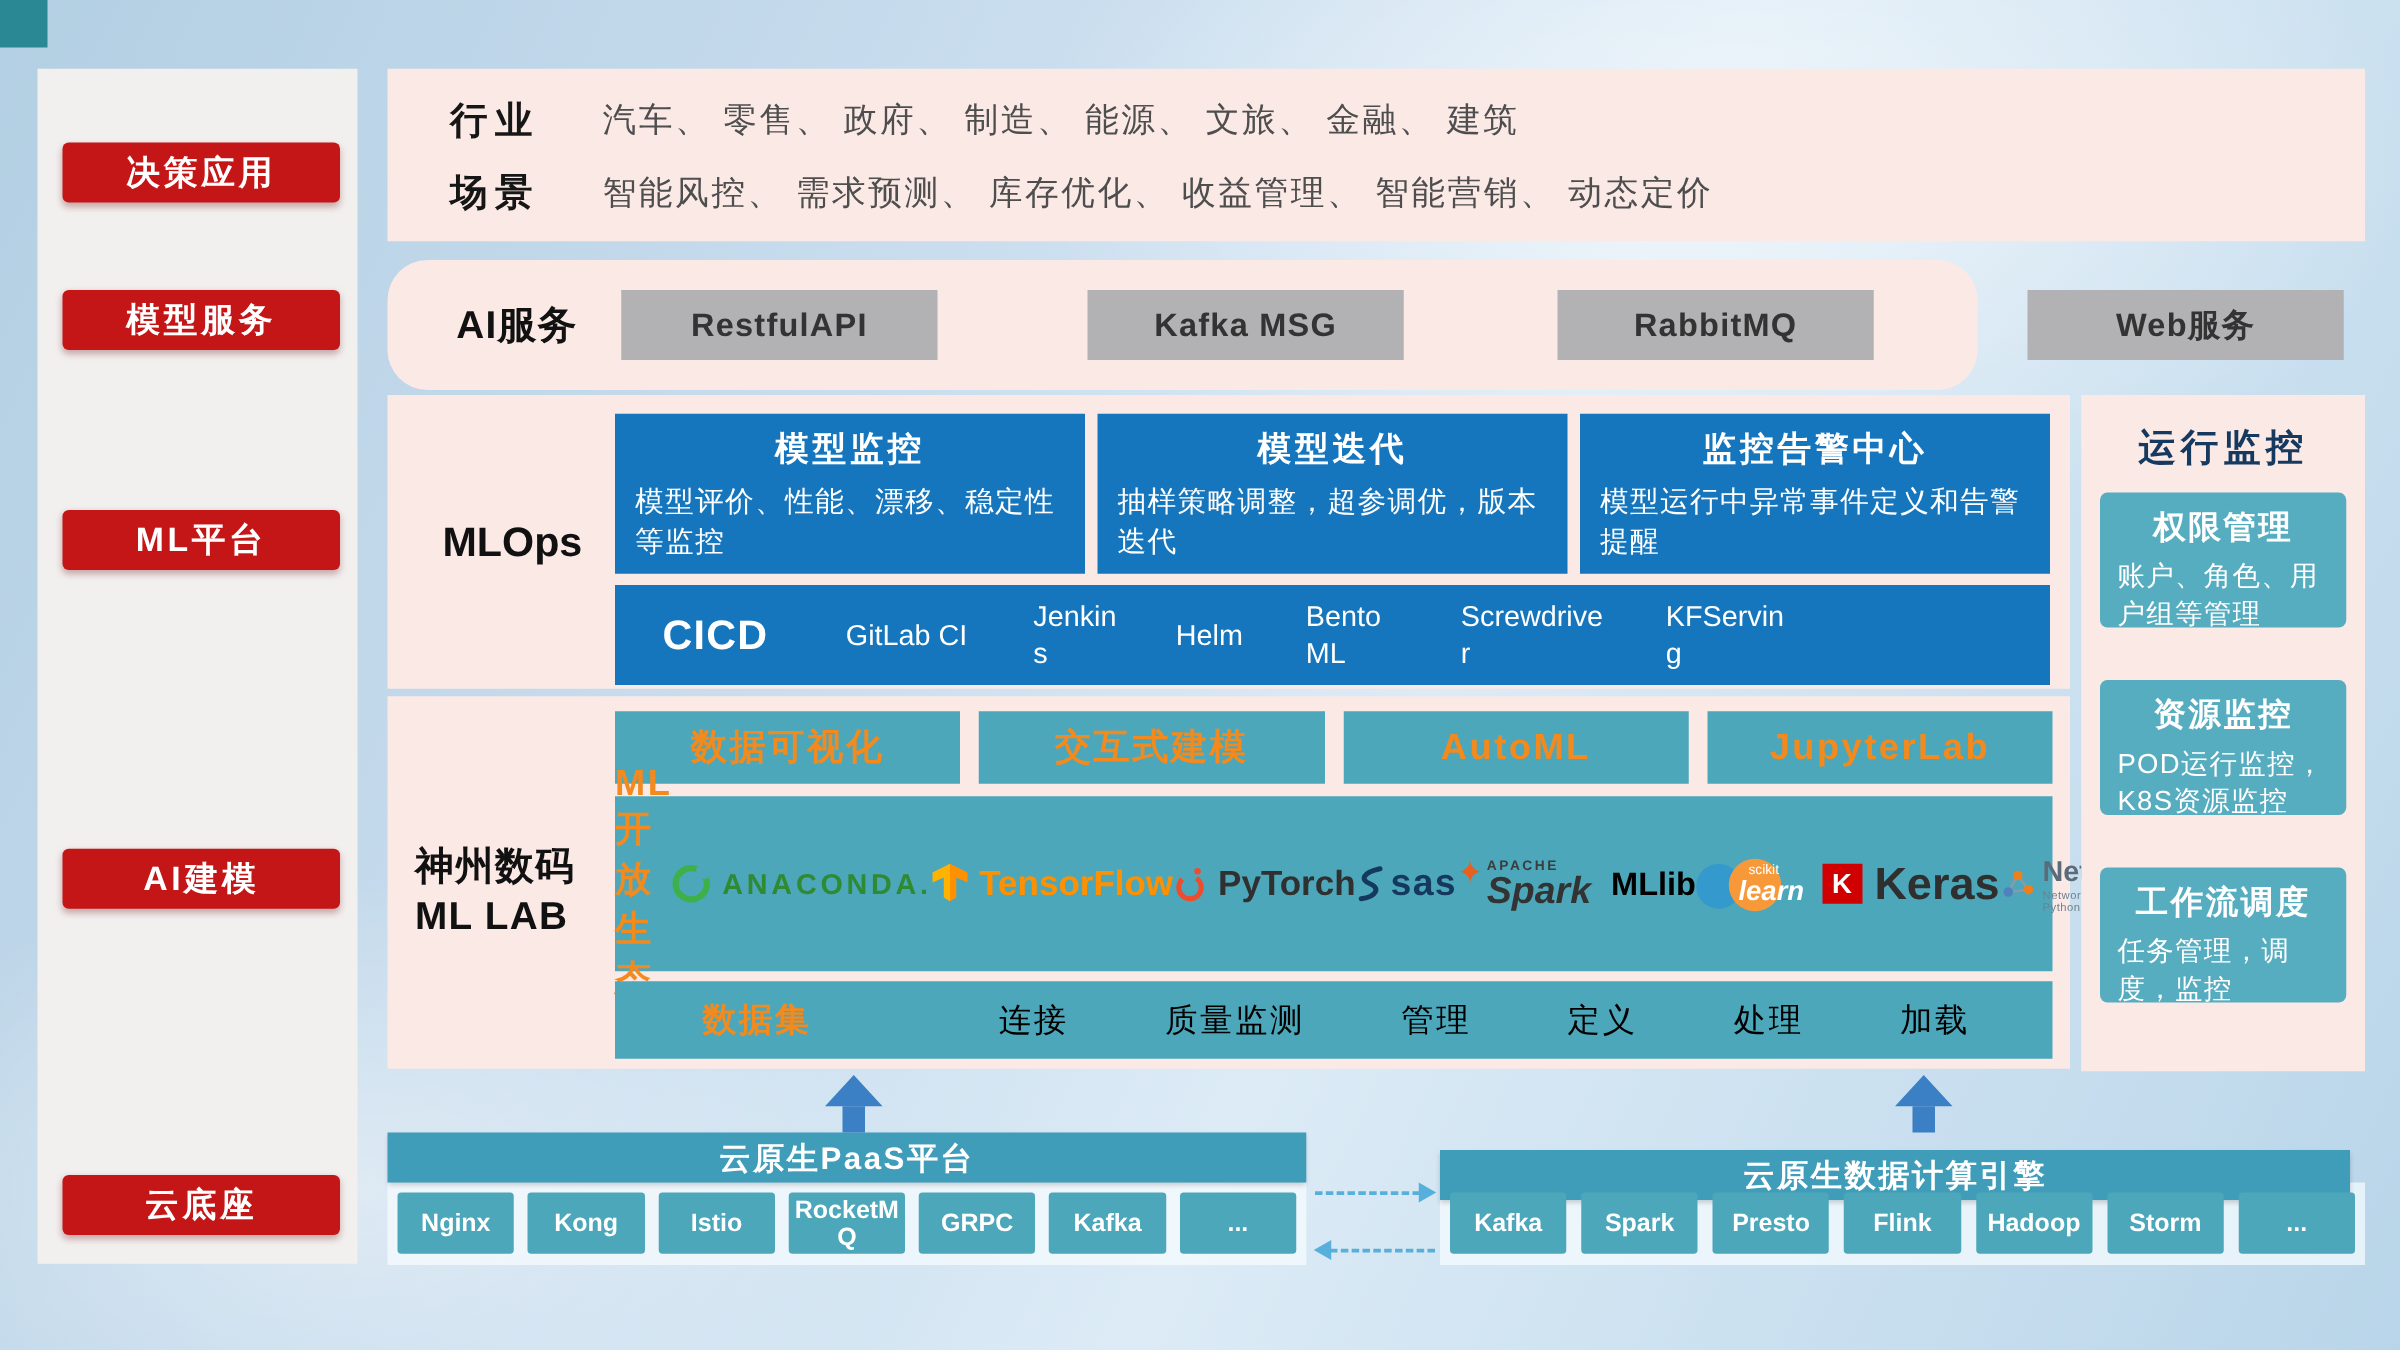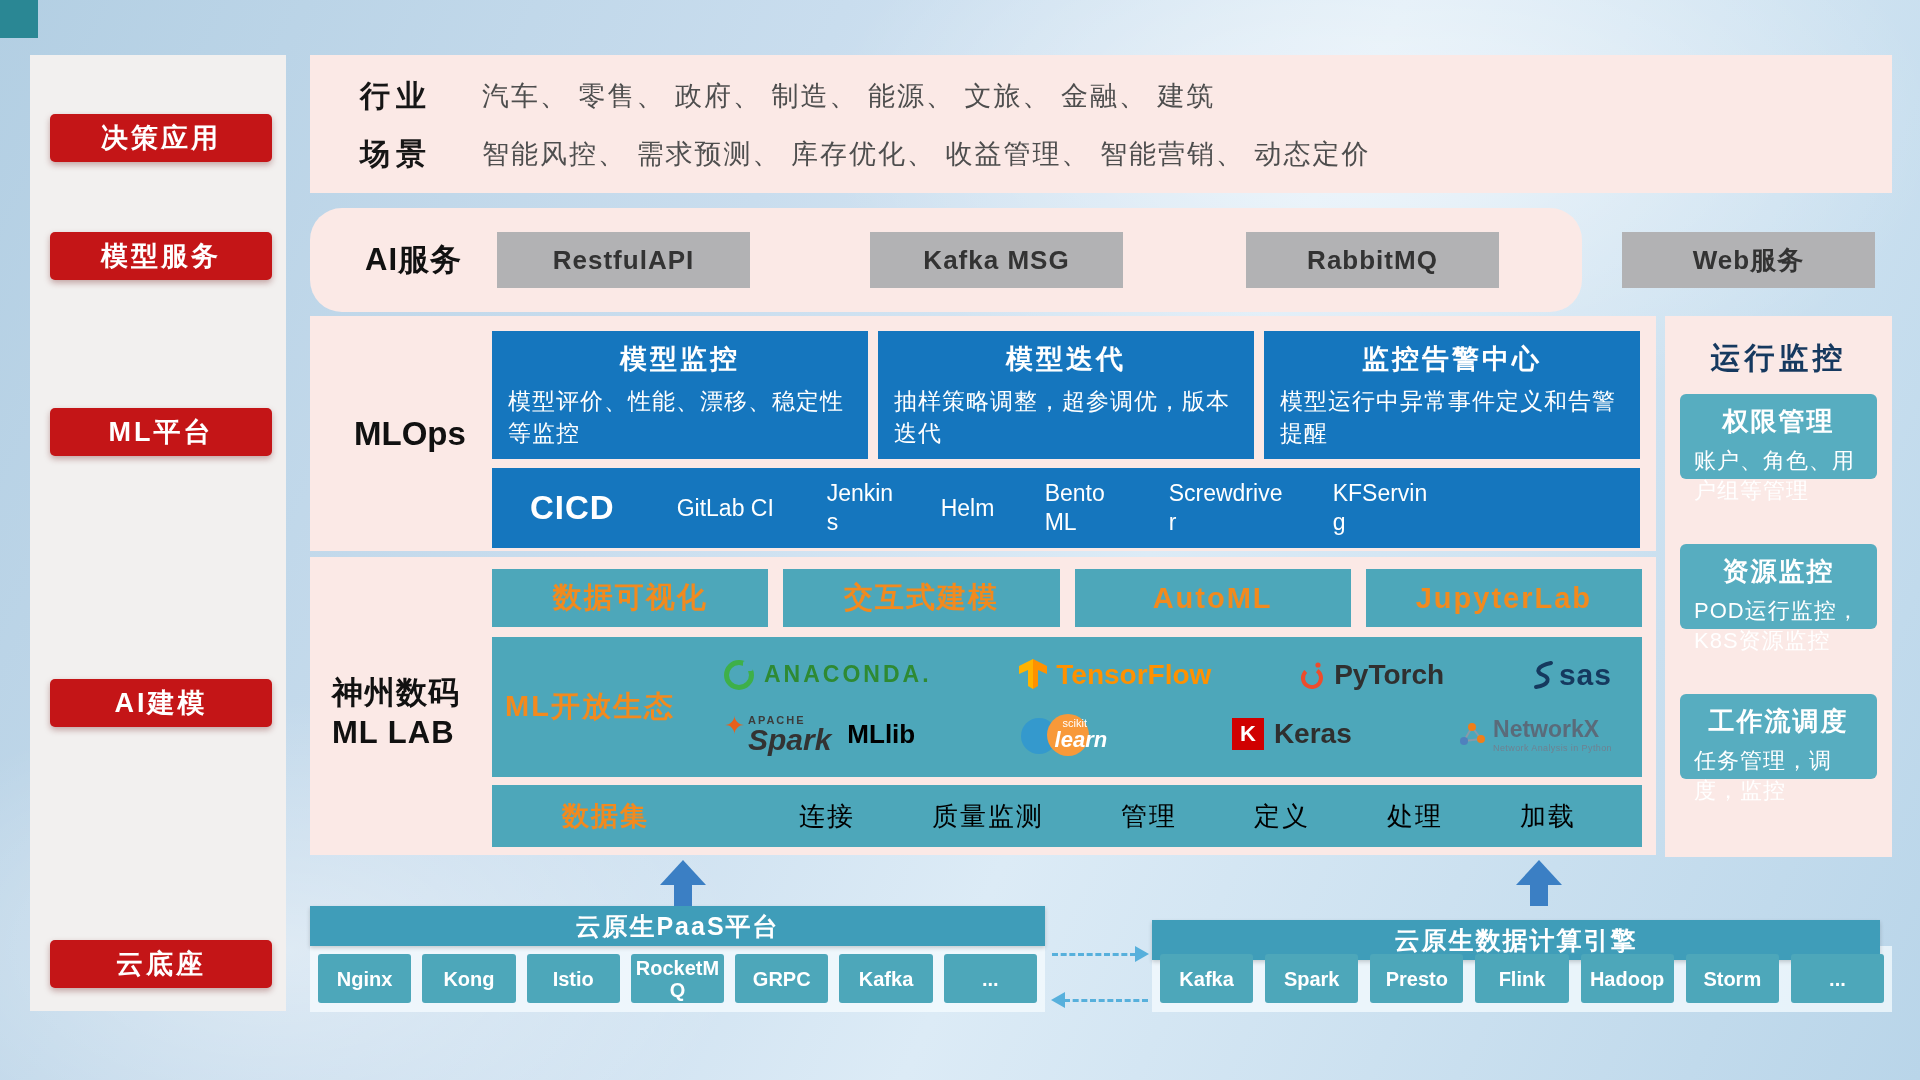--- a/index.html
+++ b/index.html
@@ -57,21 +57,21 @@
   
   .p-mllab { left:310px; top:557px; width:1346px; height:298px; }
   .mllab-label { position:absolute; left:22px; top:116px; width:160px; font-size:31px; font-weight:bold;
     color:#111; line-height:40px; letter-spacing:1px; }
   .feat-row { position:absolute; left:182px; top:12px; width:1150px; display:flex; gap:15px; }
   .feat-btn { flex:1; height:58px; background:#4da7ba; color:#f28a1e; font-size:29px; font-weight:bold;
     display:flex; align-items:center; justify-content:center; letter-spacing:2px; }
   .eco-box { position:absolute; left:182px; top:80px; width:1150px; height:140px; background:#4da7ba; display:flex; }
   .eco-label { width:196px; display:flex; align-items:center; justify-content:center; color:#f28a1e;
     font-size:29px; font-weight:bold; letter-spacing:2px; }
-  .eco-logos { flex:1; display:flex; flex-direction:column; justify-content:space-evenly; padding-right:30px;margin-left:36px; }
+  .eco-logos { flex:1; display:flex; justify-content:space-evenly; padding-right:30px; }
   .logo-row { display:flex; align-items:center; justify-content:space-between; }
   .logo { display:flex; align-items:center; }
 
   .ana-ring { width:30px; height:30px; border:5px solid #3eb049; border-radius:50%; margin-right:10px; position:relative; }
   .ana-ring::after { content:""; position:absolute; right:-4px; top:-4px; width:10px; height:10px; background:#4da7ba; border-radius:2px; }
   .ana-text { font-size:23px; font-weight:bold; letter-spacing:3px; color:#2e8a33; }
   .tf-text { font-size:28px; font-weight:bold; color:#ff9100; margin-left:8px; }
   .pt-text { font-size:28px; font-weight:bold; color:#303030; margin-left:8px; }
   .sas-text { font-size:30px; font-weight:bold; color:#15395e; margin-left:2px; letter-spacing:1px; }
   .spark-star { color:#e8601c; font-size:25px; margin-right:3px; transform:translateY(-9px); }
@@ -79,35 +79,35 @@
   .spark-apache { font-size:11px; letter-spacing:2px; color:#3c3c3c; font-weight:bold; }
   .spark-text { font-size:30px; font-weight:bold; font-style:italic; color:#333; line-height:0.95; }
   .spark-mllib { font-size:26px; font-weight:bold; color:#000000; margin-left:16px; }
   .sklearn { position:relative; width:106px; height:44px; }
   .skl-blue { position:absolute; left:0; top:6px; width:36px; height:36px; border-radius:50%; background:#3499cd; }
   .skl-orange { position:absolute; left:26px; top:2px; width:42px; height:42px; border-radius:50%; background:#f89939; }
   .skl-top { position:absolute; left:42px; top:5px; font-size:11px; color:#fff; }
   .skl-text { position:absolute; left:34px; top:15px; font-size:22px; font-style:italic; font-weight:bold; color:#fff; }
   .keras-box { width:32px; height:32px; background:#d00000; color:#fff; font-weight:bold; font-size:22px;
     display:flex; align-items:center; justify-content:center; margin-right:10px; }
-  .keras-text { font-size:28px; font-weight:bold; color:#2f2f2f; }
+  .keras-text { font-size:36px; font-weight:bold; color:#2f2f2f; }
   .nx-stack { display:flex; flex-direction:column; margin-left:6px; }
   .nx-text { font-size:23px; font-weight:bold; color:#5a6b7a; }
   .nx-tag { font-size:9px; color:#6f8191; letter-spacing:0.4px; }
 
   .ds-row { position:absolute; left:182px; top:228px; width:1150px; height:62px; background:#4da7ba;
     display:flex; align-items:center; }
   .ds-label { margin-left:70px; color:#f28a1e; font-size:27px; font-weight:bold; letter-spacing:2px; }
   .ds-items { flex:1; display:flex; justify-content:space-between; margin:0 66px 0 150px;
     color:#000000; font-size:26px; letter-spacing:2px;font-family:Liberation Mono, monospace; }
 
   
   .p-monitor { left:1665px; top:316px; width:227px; height:541px; }
   .mon-title { text-align:center; margin-top:22px; font-size:30px; font-weight:bold; color:#16395f; letter-spacing:4px; }
-  .mon-card { position:absolute; left:15px; width:197px; height:85px; background:#57adc0; border-radius:6px;
+  .mon-card { position:absolute; left:15px; width:197px; height:108px; background:#57adc0; border-radius:6px;
     color:#fff; padding-top:10px; }
   .mc0{top:78px}.mc1{top:228px}.mc2{top:378px}
   .mc-title { text-align:center; font-size:26px; font-weight:bold; letter-spacing:2px; margin-bottom:7px; }
   .mc-desc { font-size:22px; padding:0 14px; line-height:1.35; letter-spacing:1px; }
 
   
   .found-header { position:absolute; top:906px; height:40px; background:#3f9db9; color:#fff; font-size:25px;
     font-weight:bold; letter-spacing:2px; display:flex; align-items:center; justify-content:center;
     box-shadow:0 2px 4px rgba(0,0,0,0.18); }
   .fh-paas { left:310px; width:735px; }

